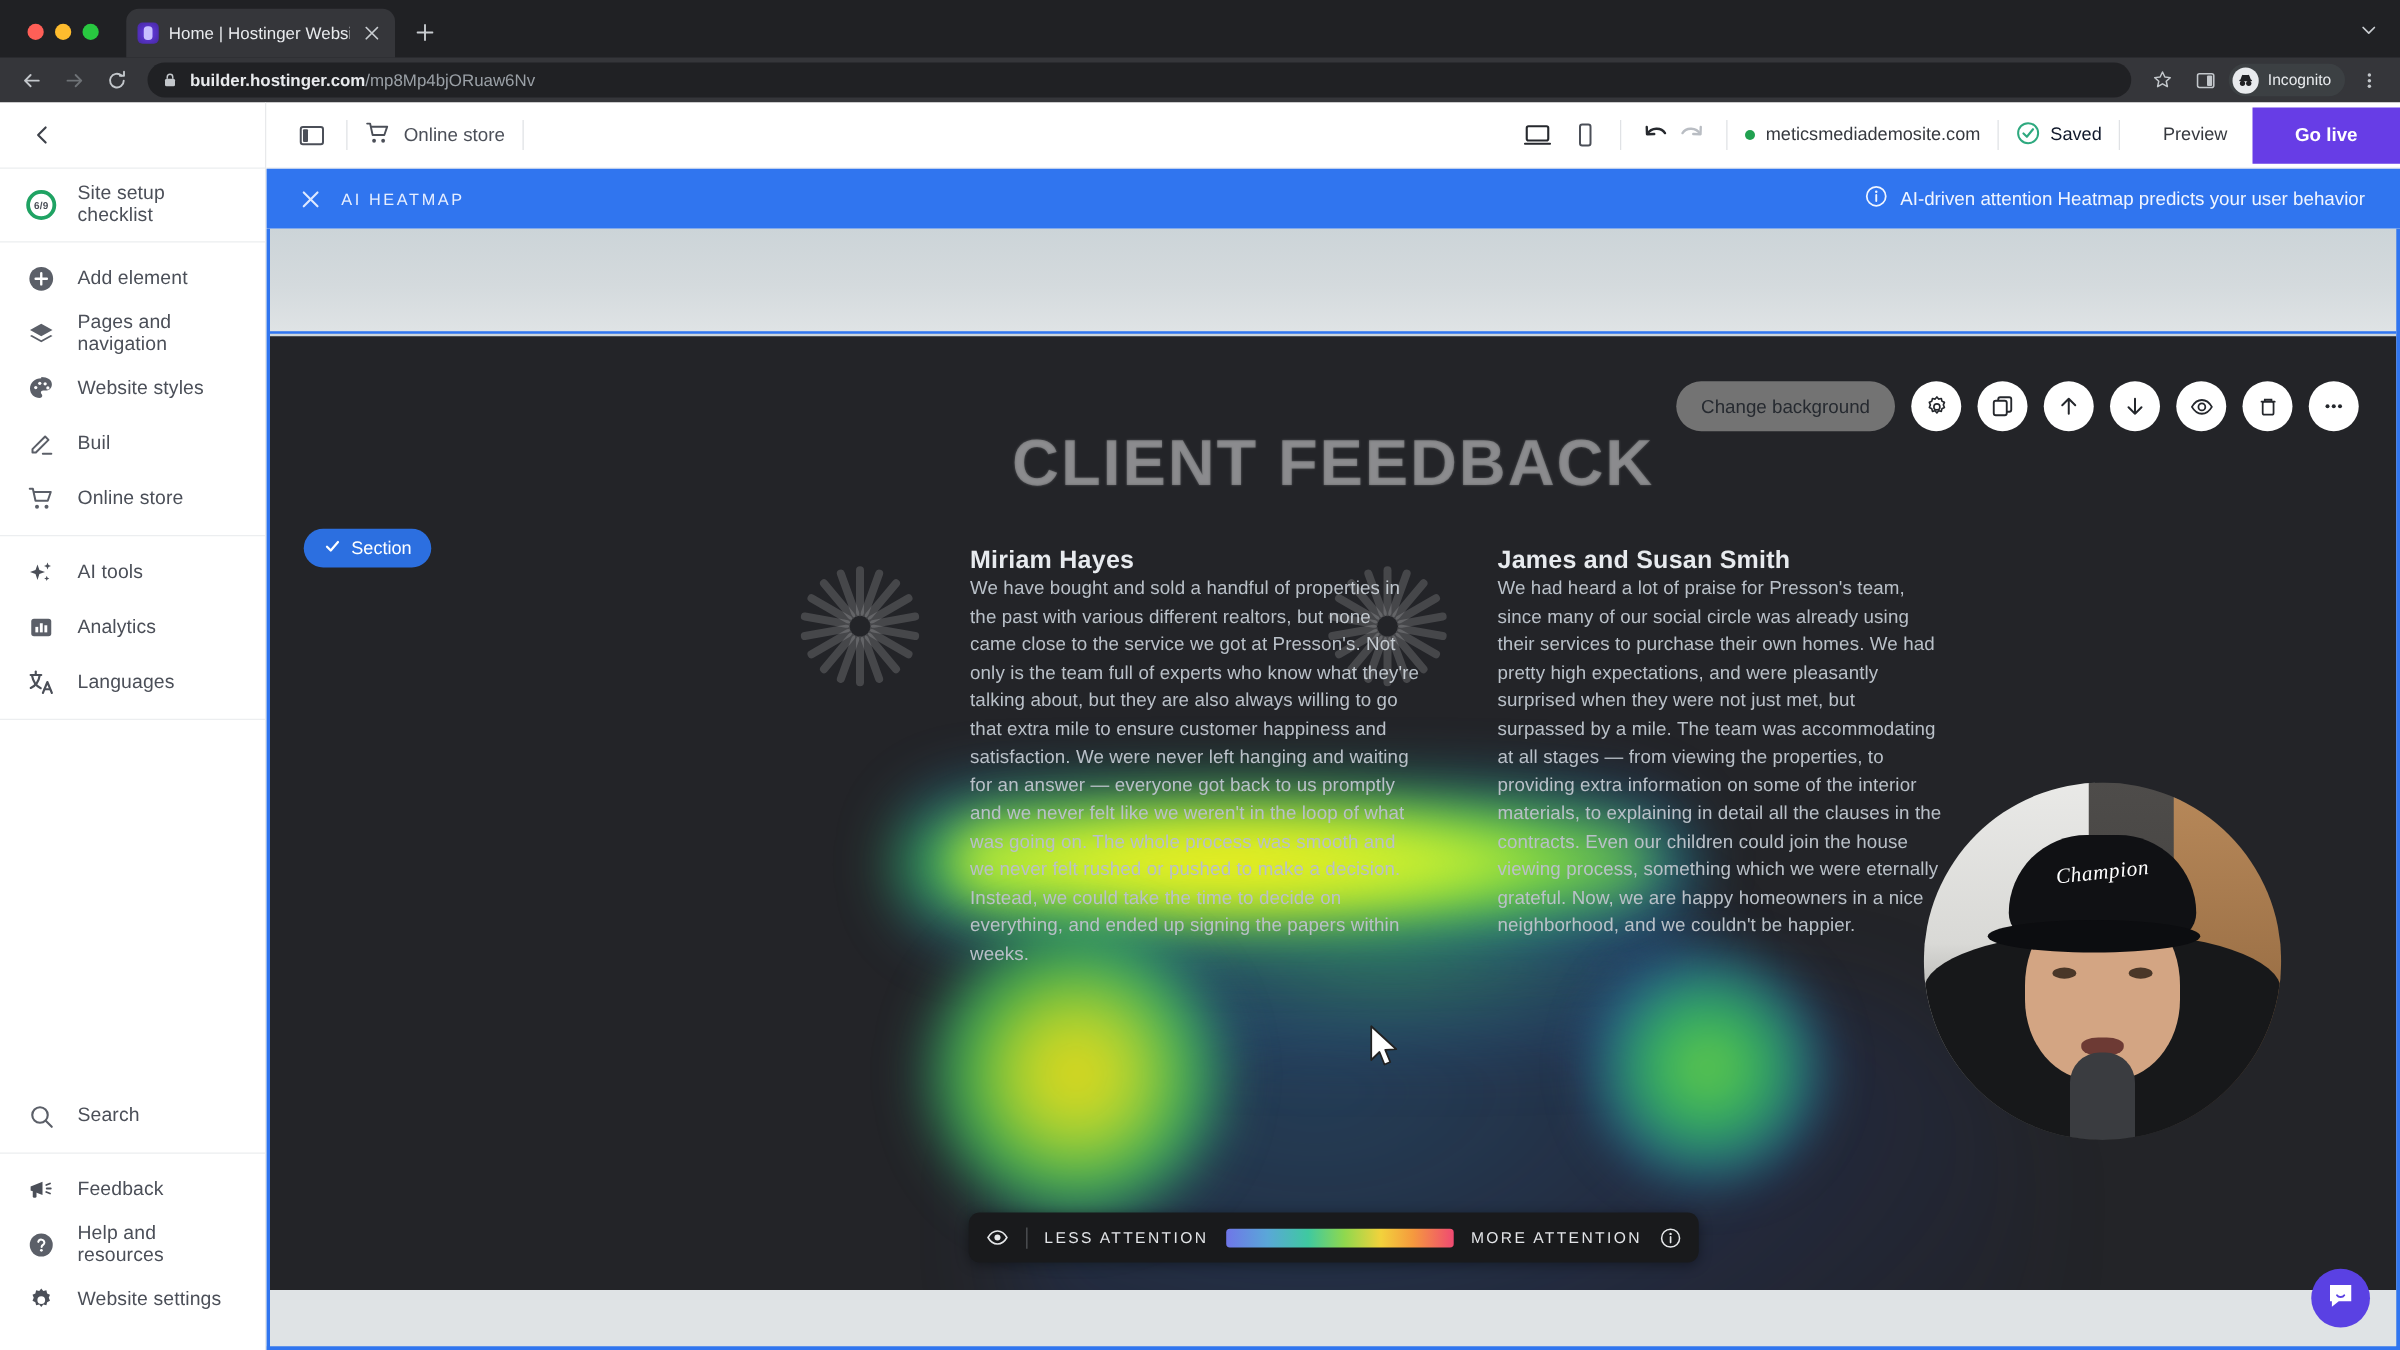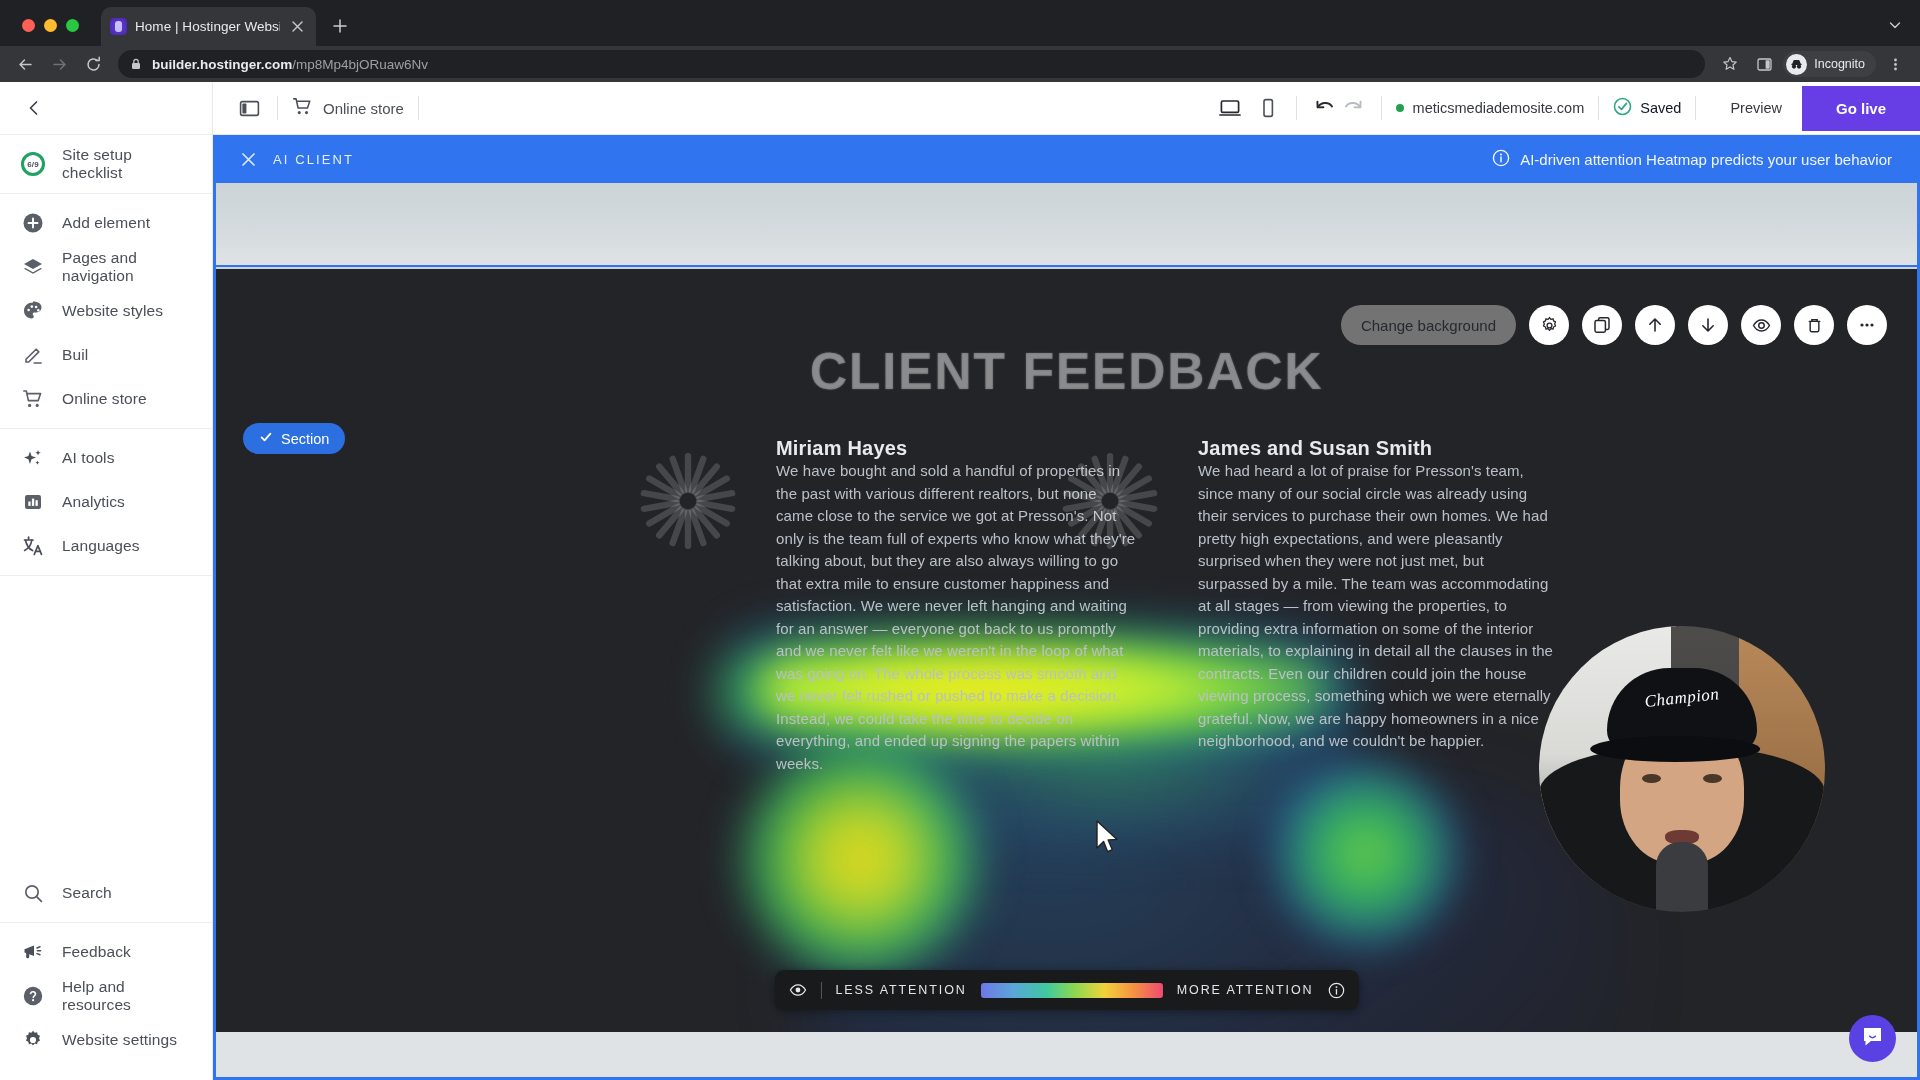--- a/index.html
+++ b/index.html
@@ -602,21 +602,21 @@
         <div id="golive-btn">Go live</div>
       </div>
     </div>
 
     <div id="heatmap-banner">
       <div id="hb-close">
         <svg width="15" height="15" viewBox="0 0 15 15">
             <path d="M2 2 L13 13 M13 2 L2 13" stroke="currentColor" stroke-width="1.7" stroke-linecap="round"></path>
           </svg>
       </div>
-      <div id="hb-title">AI CLIENT</div>
+      <div id="hb-title">AI HEATMAP</div>
       <div id="hb-right">
         <span>
           <svg width="18" height="18" viewBox="0 0 18 18">
               <circle cx="9" cy="9" r="7.6" stroke="currentColor" stroke-width="1.4" fill="none"></circle>
               <circle cx="9" cy="5.4" r="1" fill="currentColor"></circle>
               <path d="M9 8 V12.8" stroke="currentColor" stroke-width="1.5" stroke-linecap="round"></path>
             </svg>
         </span>
         <span>AI-driven attention Heatmap predicts your user behavior</span>
       </div>

